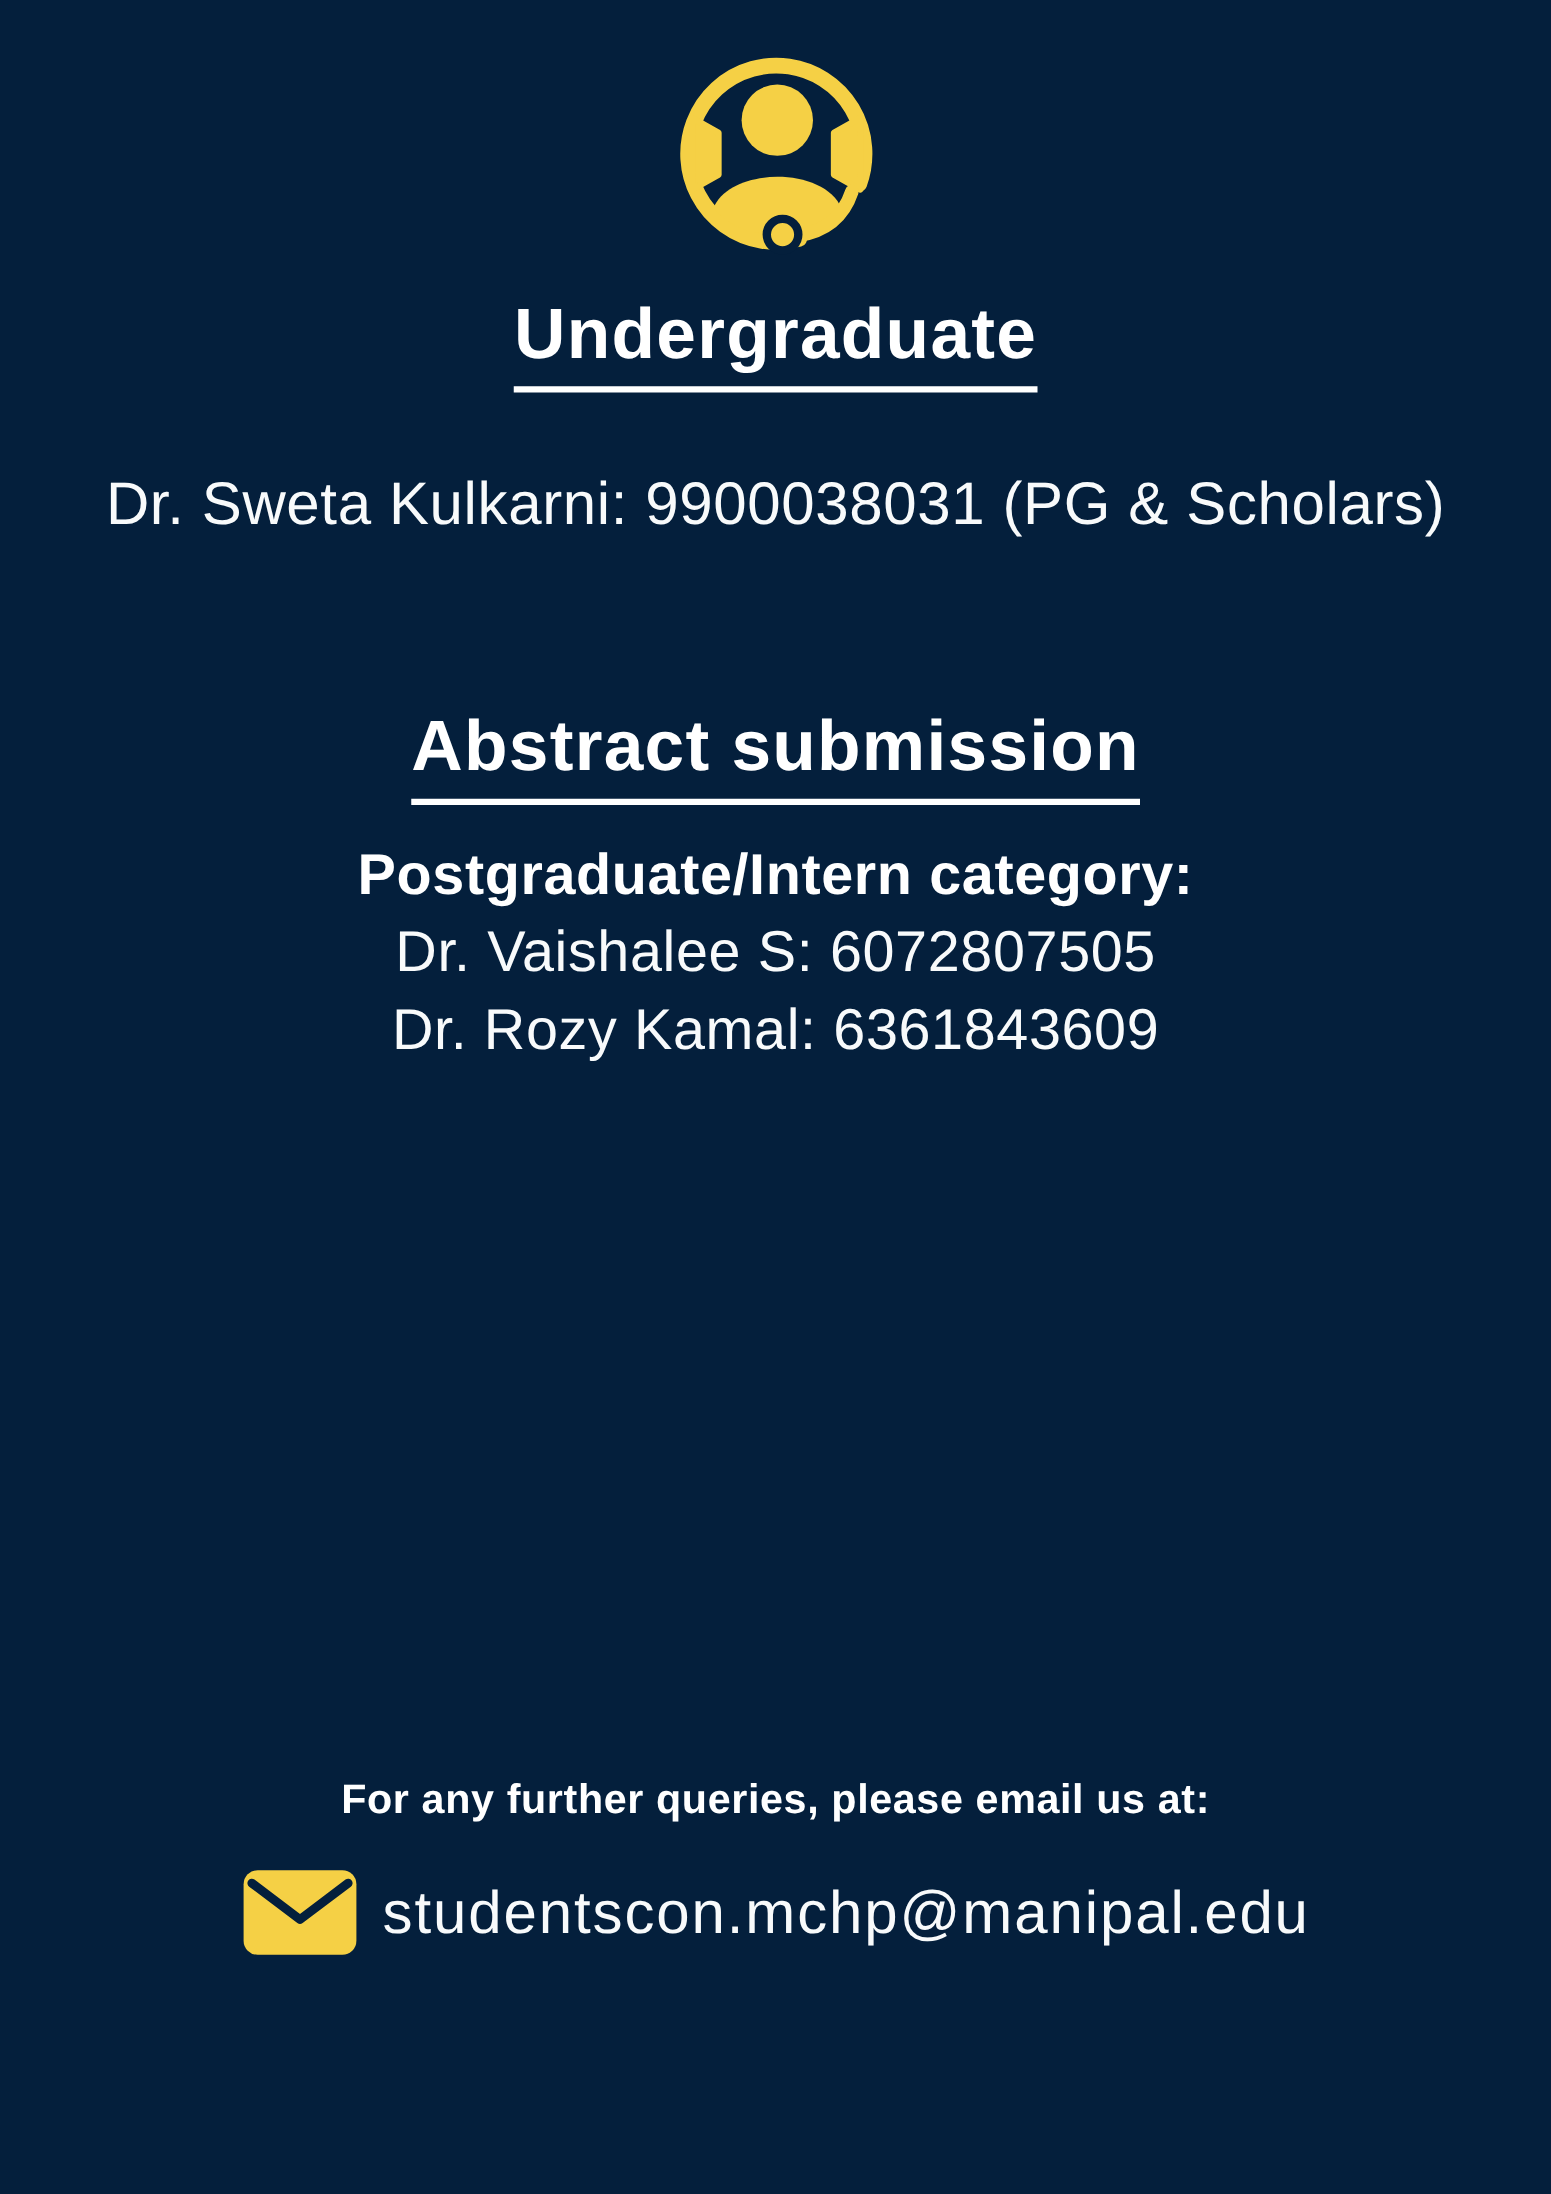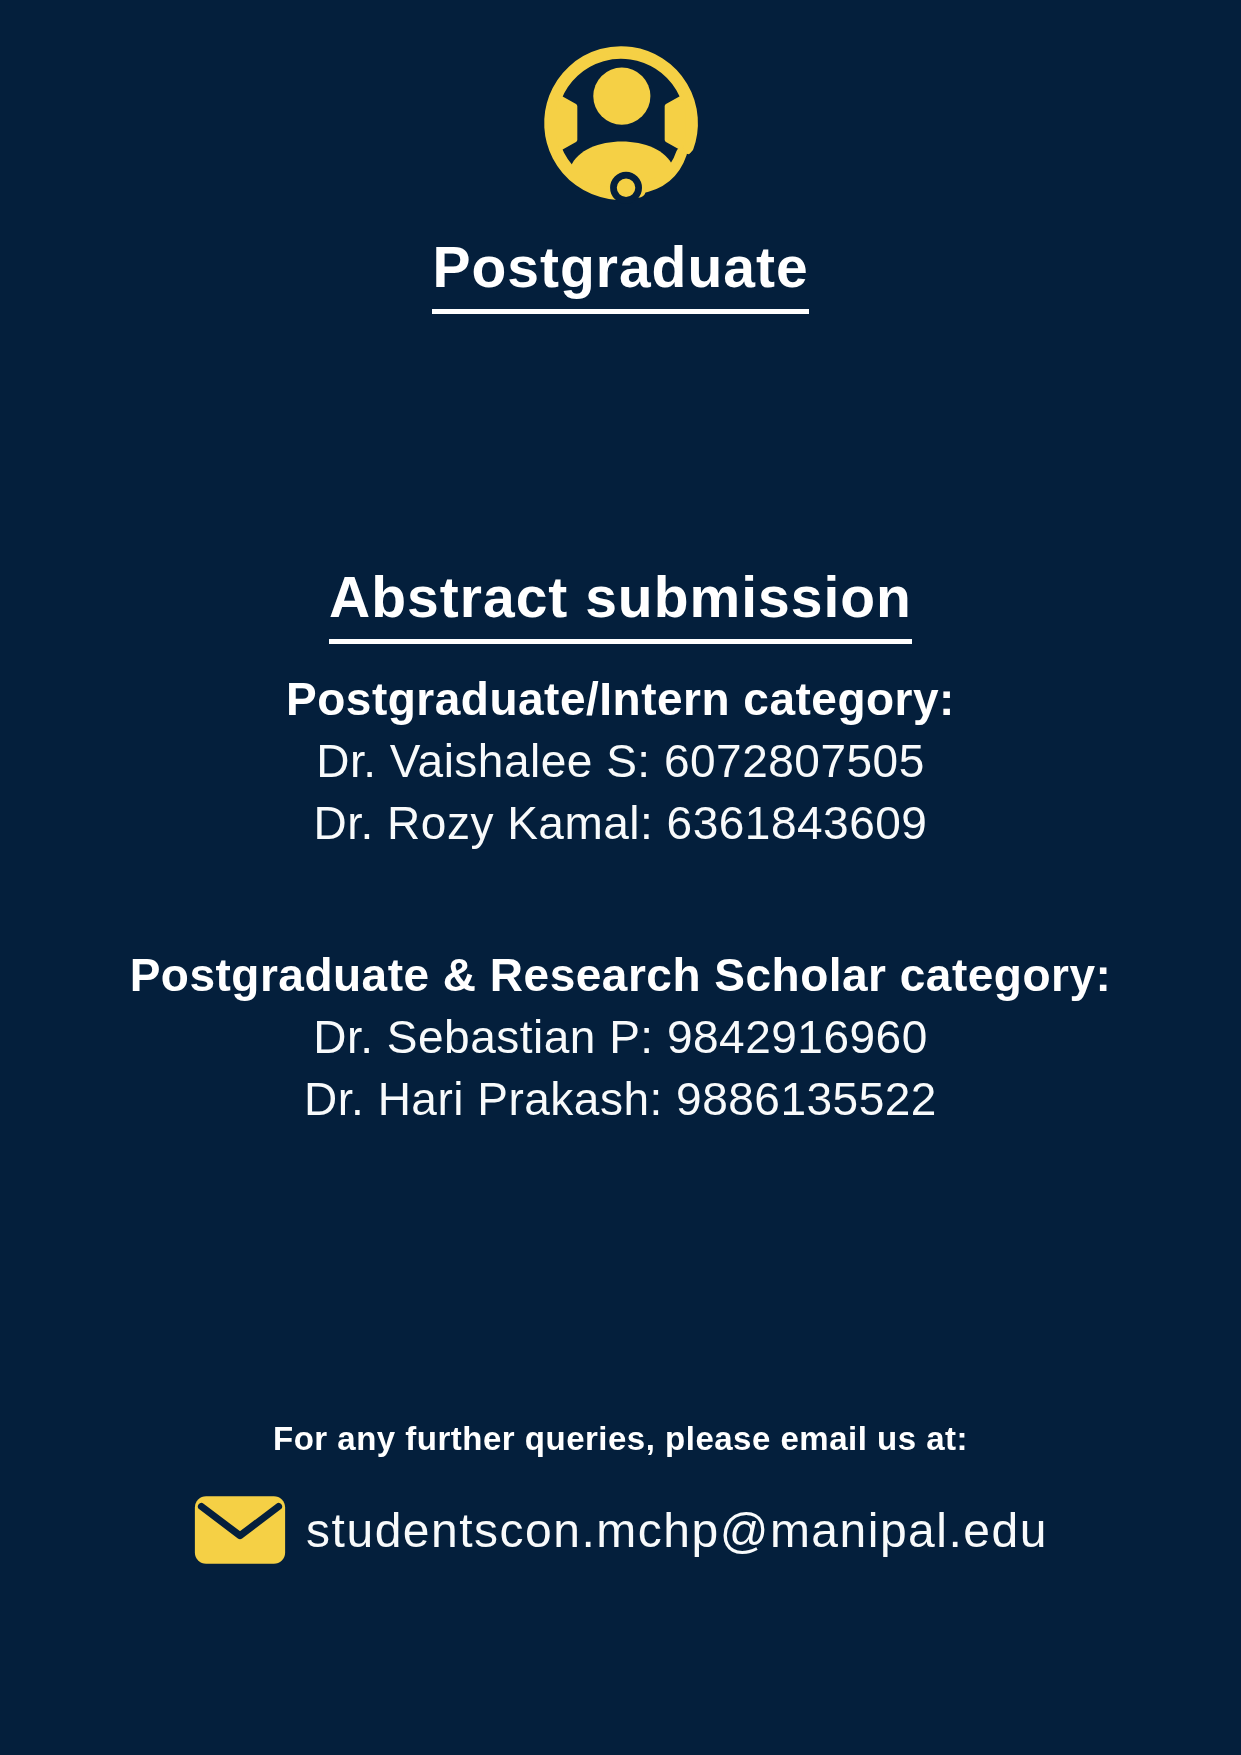--- a/index.html
+++ b/index.html
@@ -105,41 +105,37 @@
         <path d="M 20,76 C 28,56 73,56 81,76 C 72,86 61,88.5 50.5,88.5 C 40,88.5 29,86 20,76 Z" fill="#F5D045"></path>
 
         <path d="M 86,68 Q 80,86 60,89" fill="none" stroke="#F5D045" stroke-width="6.5" stroke-linecap="round"></path>
 
         <circle cx="53" cy="88.5" r="7.5" fill="#F5D045" stroke="#041F3C" stroke-width="4"></circle>
       </svg>
     </span>
   </div>
 
   <h1 class="block h-big h-reg">
-    <span class="underline-span">Postgraduate</span>
+    <span class="underline-span">Undergraduate</span>
   </h1>
 
   <div class="block reg-contacts">
+    <div>Dr. Sweta Kulkarni: 9900038031 (PG &amp; Scholars)</div>
   </div>
 
   <h2 class="block h-big h-abs">
     <span class="underline-span">Abstract submission</span>
   </h2>
 
   <div class="block cat-block cat-ug">
     <div class="cat-label">Postgraduate/Intern category:</div>
     <div>Dr. Vaishalee S: 6072807505</div>
     <div>Dr. Rozy Kamal: 6361843609</div>
   </div>
 
-  <div class="block cat-block cat-pg">
-    <div class="cat-label">Postgraduate &amp; Research Scholar category:</div>
-    <div>Dr. Sebastian P: 9842916960</div>
-    <div>Dr. Hari Prakash: 9886135522</div>
-  </div>
 
   <div class="block footer-heading">For any further queries, please email us at:</div>
 
   <div class="block email-row">
     <span>
       <svg width="94" height="74" viewBox="0 0 100 78">
         <rect x="2" y="3" width="96" height="72" rx="12" fill="#F5D045"></rect>
         <path d="M 9,14 L 50,45 L 91,14" fill="none" stroke="#041F3C" stroke-width="7.5" stroke-linecap="round" stroke-linejoin="round"></path>
       </svg>
     </span>

